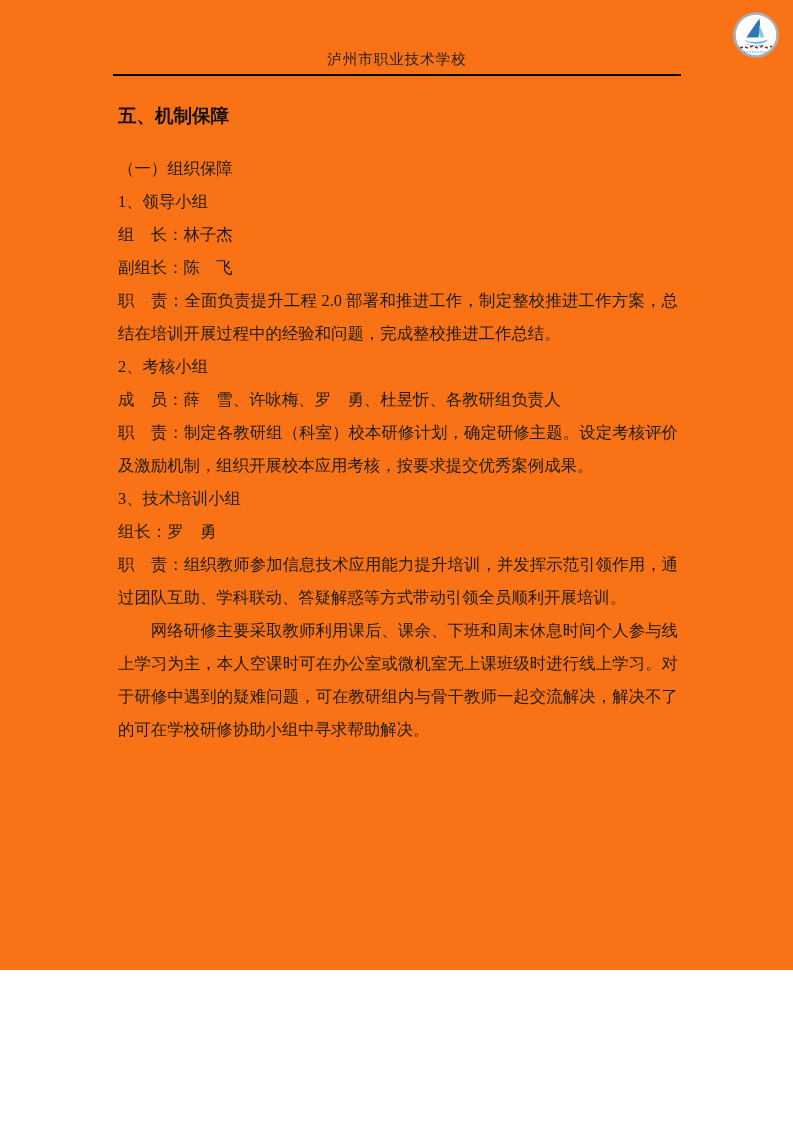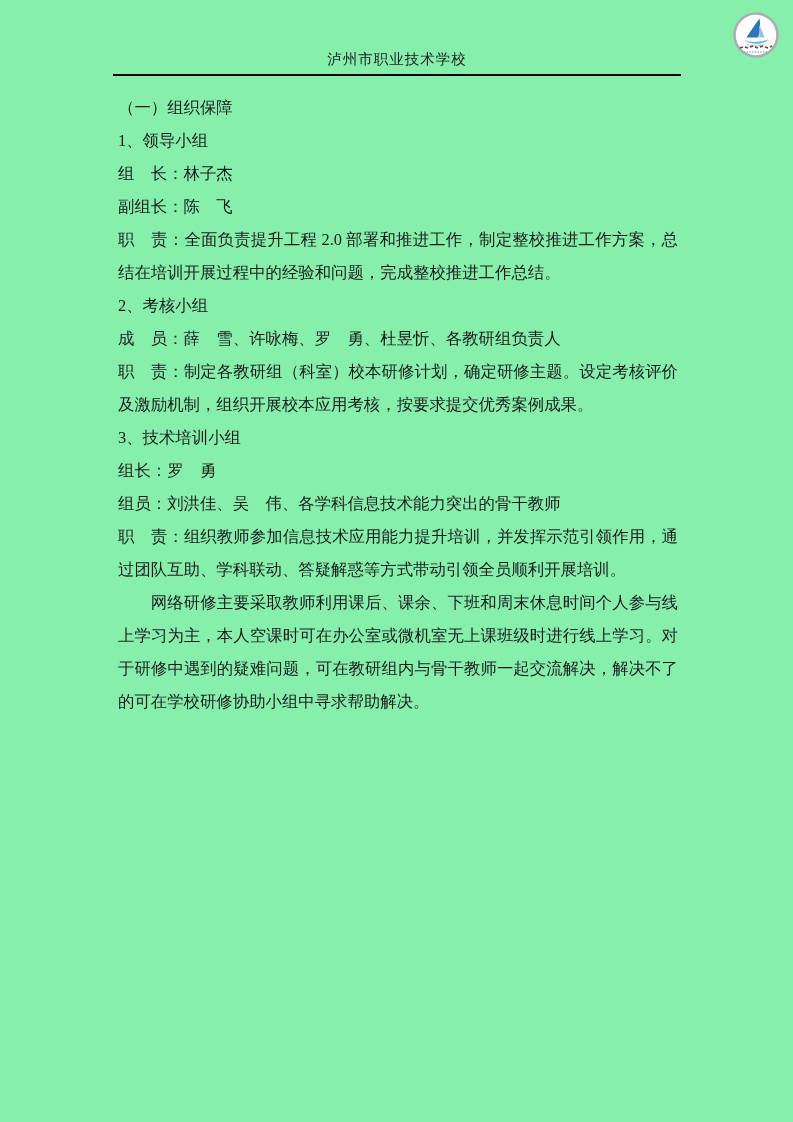--- a/index.html
+++ b/index.html
@@ -1,21 +1,21 @@
 <!DOCTYPE html>
 <html lang="zh"><head>
 <meta charset="utf-8">
 <style>
   html,body { margin:0; padding:0; background:#ffffff; }
   .page {
     position: relative;
     width: 793px;
-    height: 1122px;
+    height: 970px;
     margin: 0 auto;
-    background: #86efac;
+    background: #f97316;
     overflow: hidden;
     color: #1c1c1c;
     font-family: "Liberation Serif", "DejaVu Serif", serif;
   }
   .logo {
     position: absolute;
     top: 11px;
     right: 13px;
     width: 48px;
     height: 48px;
@@ -33,21 +33,21 @@
     height: 0;
   }
   .title {
     margin: 27px 113px 0 118px;
     font-family: "Liberation Sans", "DejaVu Sans", sans-serif;
     font-weight: 700;
     font-size: 18.5px;
     color: #111;
   }
   .doc-body {
-    margin: 15px 115px 0 118px;
+    margin: 24px 115px 0 118px;
     font-size: 16.4px;
     line-height: 33px;
   }
   .doc-body p {
     margin: 0;
     text-align: justify;
     text-justify: inter-character;
   }
   .doc-body p.indent { text-indent: 2em; }
 </style>
@@ -70,30 +70,30 @@
       <path d="M8 37 l3 -1 M13 36 l3 1 M18 36 l3 -1 M23 36 l3 1 M28 36 l3 -1 M33 36 l3 1 M38 36 l2 -1" stroke="#7d3f2f" stroke-width="1.6" fill="none"></path>
       <path d="M12 41 h24" stroke="#4a86c8" stroke-width="0.9" stroke-dasharray="1.5 1.2" fill="none"></path>
     </g>
   </svg>
 
   <div class="header">
     <div class="header-text">泸州市职业技术学校</div>
     <div class="header-rule"></div>
   </div>
 
+  <h1 class="title">五、机制保障</h1>
 
   <div class="doc-body">
       <p class="para section">（一）组织保障</p>
       <p class="para plain">1、领导小组</p>
       <p class="para plain">组　长：林子杰</p>
       <p class="para plain">副组长：陈　飞</p>
       <p class="para plain">职　责：全面负责提升工程 2.0 部署和推进工作，制定整校推进工作方案，总结在培训开展过程中的经验和问题，完成整校推进工作总结。</p>
       <p class="para plain">2、考核小组</p>
       <p class="para plain">成　员：薛　雪、许咏梅、罗　勇、杜昱忻、各教研组负责人</p>
       <p class="para plain">职　责：制定各教研组（科室）校本研修计划，确定研修主题。设定考核评价及激励机制，组织开展校本应用考核，按要求提交优秀案例成果。</p>
       <p class="para plain">3、技术培训小组</p>
       <p class="para plain">组长：罗　勇</p>
-      <p class="para plain">组员：刘洪佳、吴　伟、各学科信息技术能力突出的骨干教师</p>
       <p class="para plain">职　责：组织教师参加信息技术应用能力提升培训，并发挥示范引领作用，通过团队互助、学科联动、答疑解惑等方式带动引领全员顺利开展培训。</p>
       <p class="para indent">网络研修主要采取教师利用课后、课余、下班和周末休息时间个人参与线上学习为主，本人空课时可在办公室或微机室无上课班级时进行线上学习。对于研修中遇到的疑难问题，可在教研组内与骨干教师一起交流解决，解决不了的可在学校研修协助小组中寻求帮助解决。</p>
     </div>
 
 </div>
 
 </body></html>

